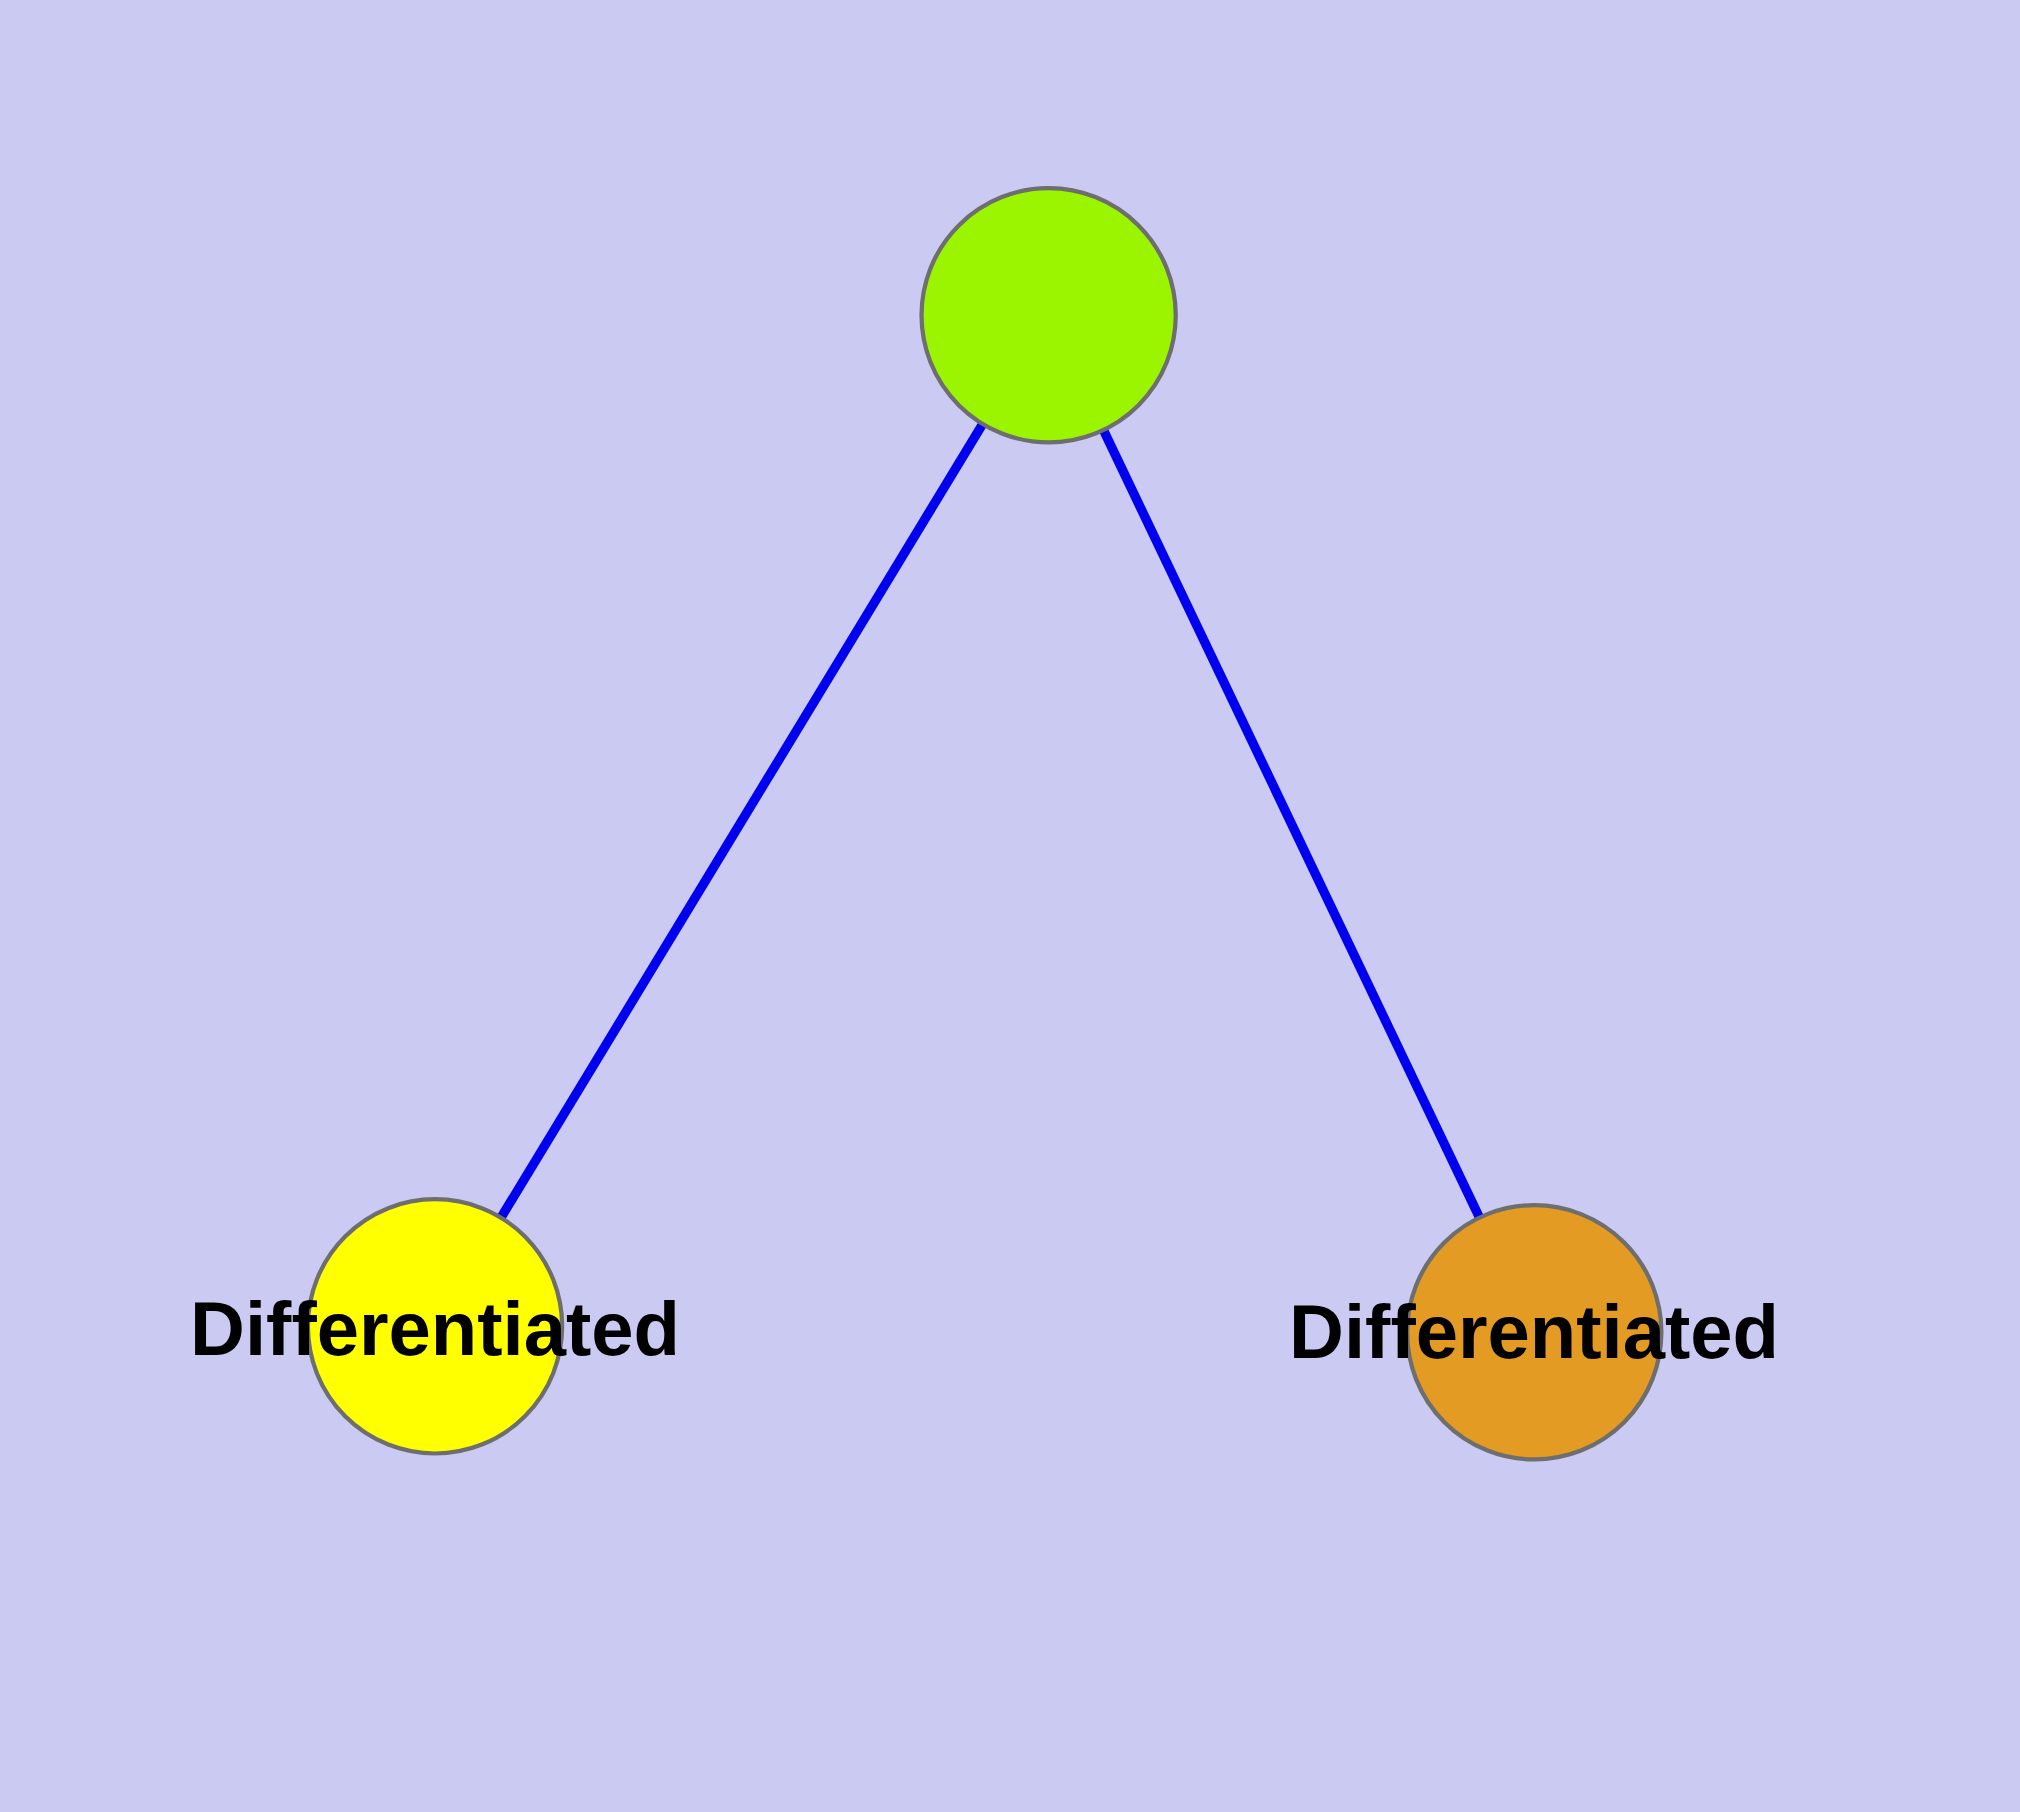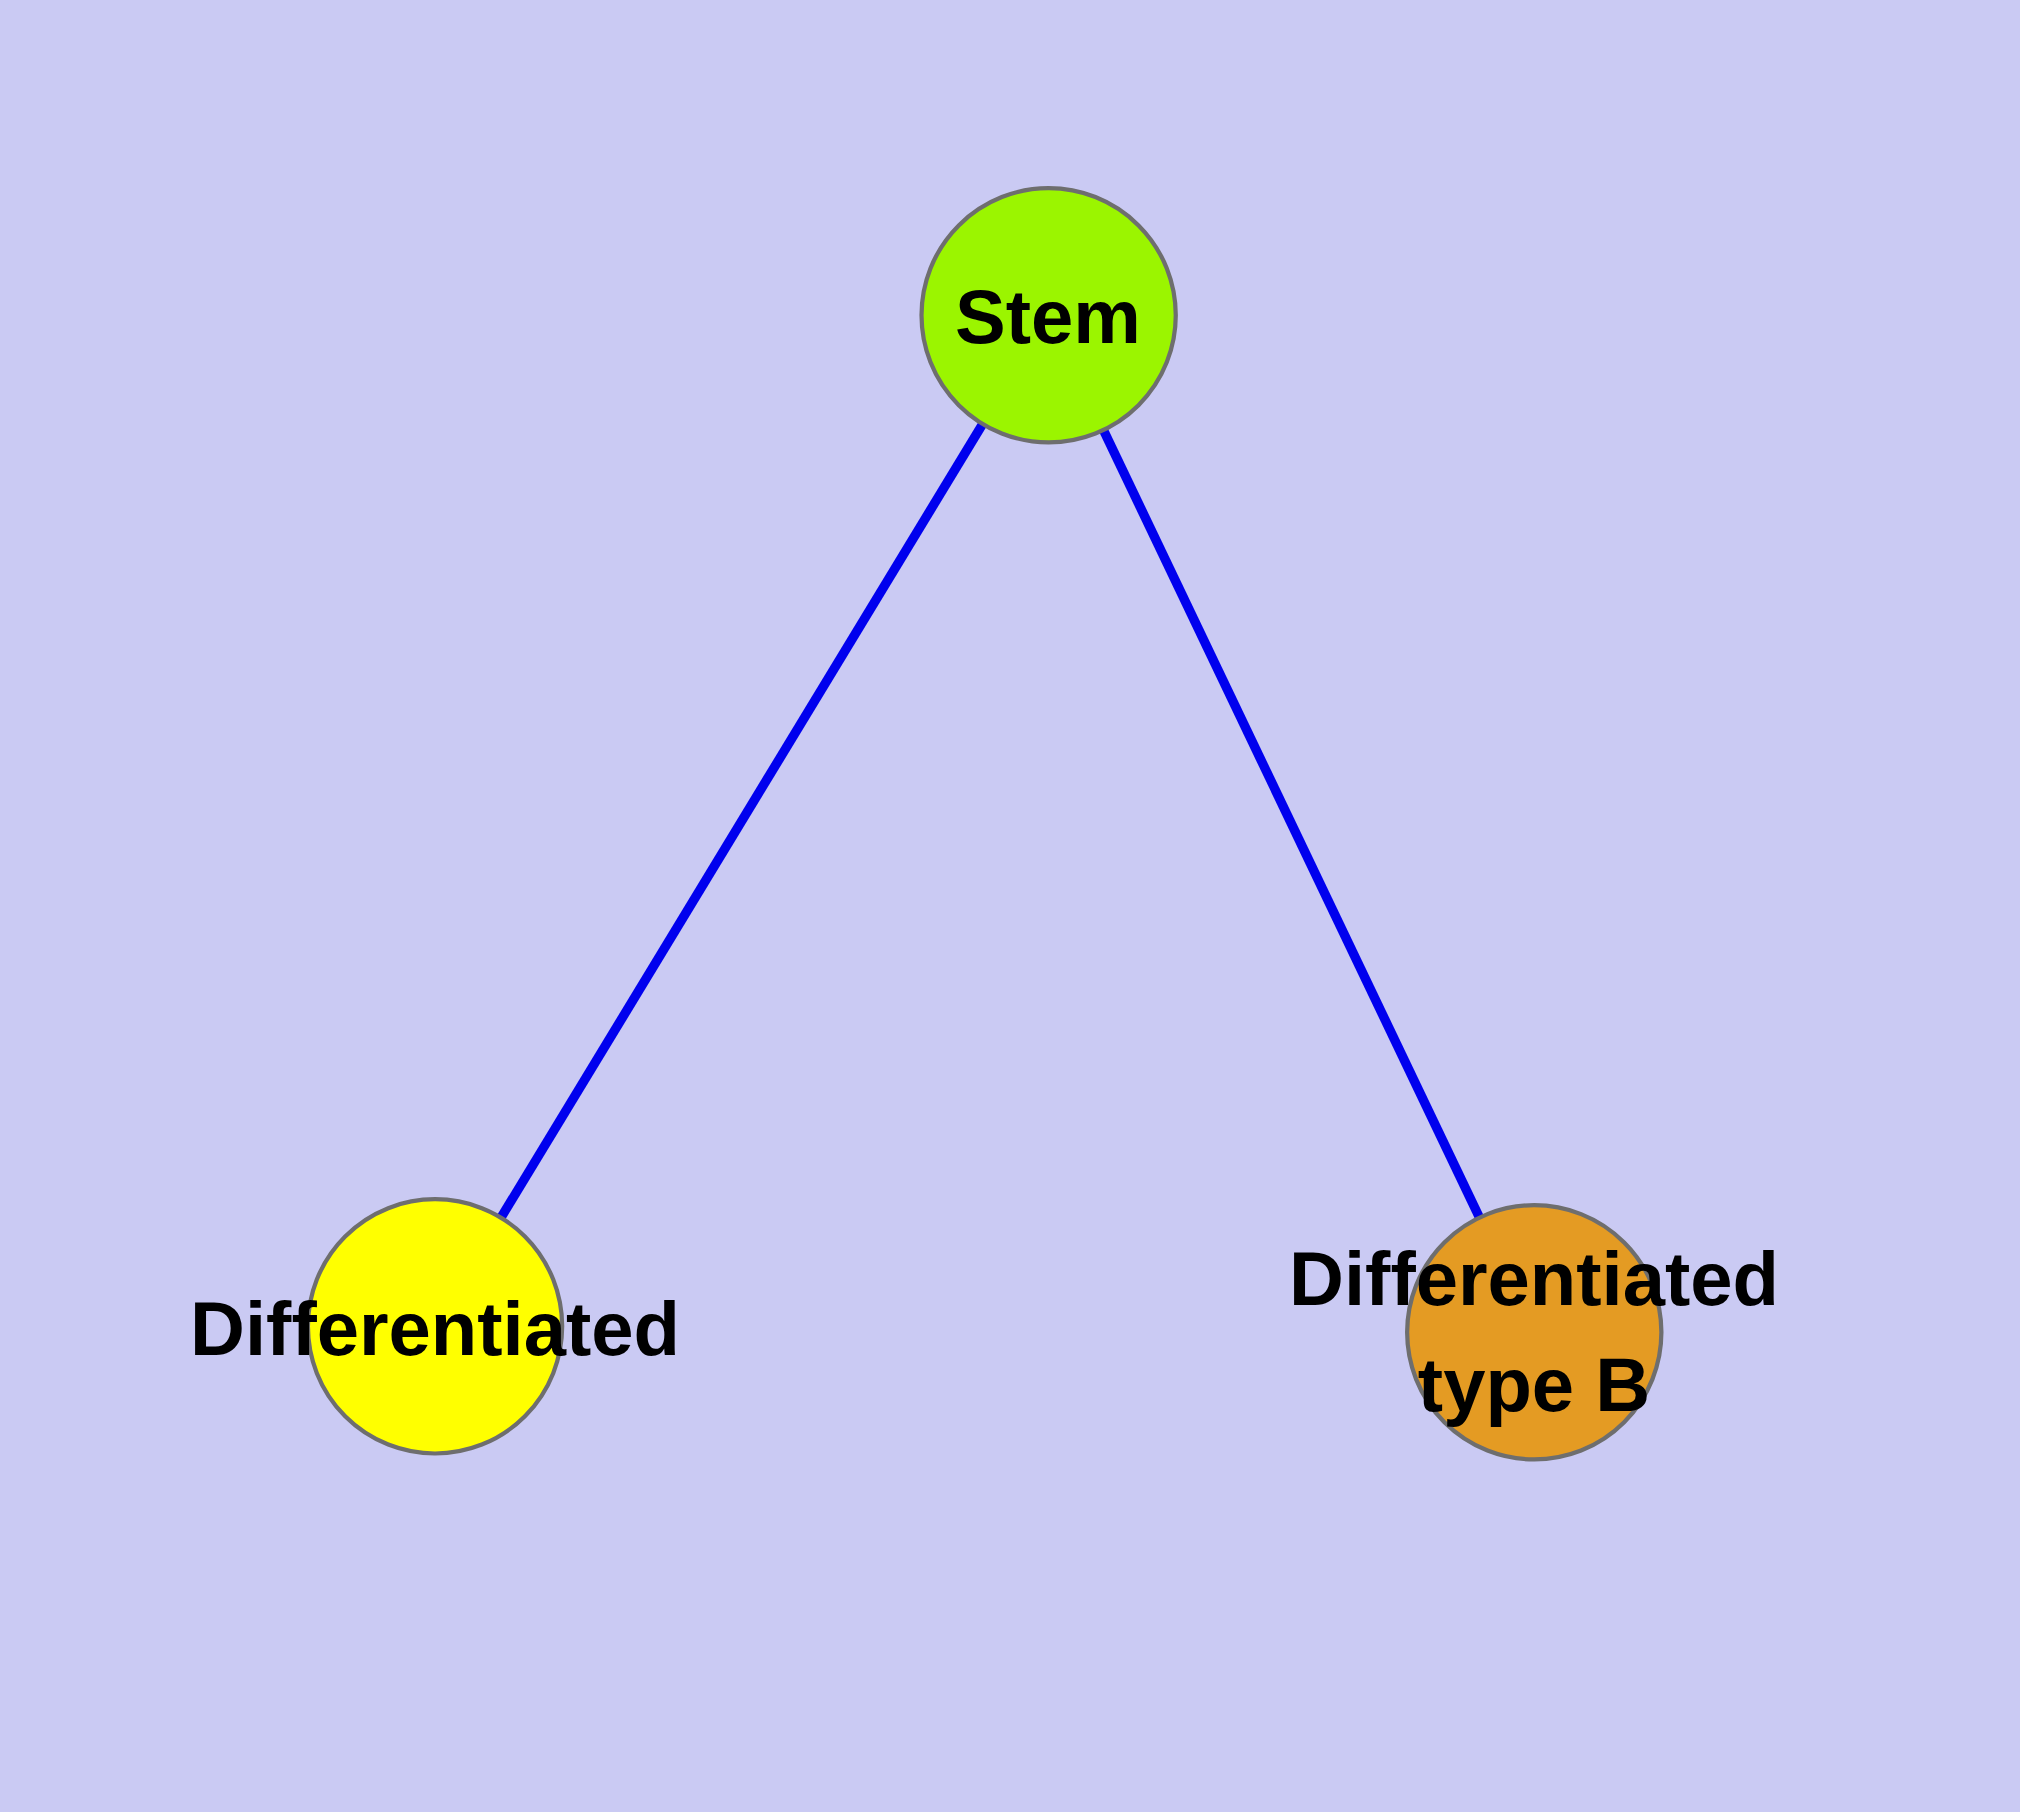--- a/index.html
+++ b/index.html
@@ -62,27 +62,23 @@
   <svg class="graph-svg" viewBox="0 0 2384 2138">
 
     <line class="edge" x1="1237" y1="372" x2="513" y2="1565" stroke="#0000EE"></line>
     <line class="edge" x1="1237" y1="372" x2="1810" y2="1572" stroke="#0000EE"></line>
 
     <circle class="node-circle" cx="1237" cy="372" r="150" fill="#9BF500"></circle>
     <circle class="node-circle" cx="513" cy="1565" r="150" fill="#FFFF00"></circle>
     <circle class="node-circle" cx="1810" cy="1572" r="150" fill="#E49B23"></circle>
   </svg>
 
-  <div class="node-label" id="stem-label">
-    <span>Stem</span>
-  </div>
 
   <div class="node-label" id="type-a-label">
     <span>Differentiated</span>
   </div>
 
   <div class="node-label" id="type-b-label">
     <span>Differentiated</span>
-    <span>type B</span>
   </div>
 
 </div>
 
 
 </body></html>

